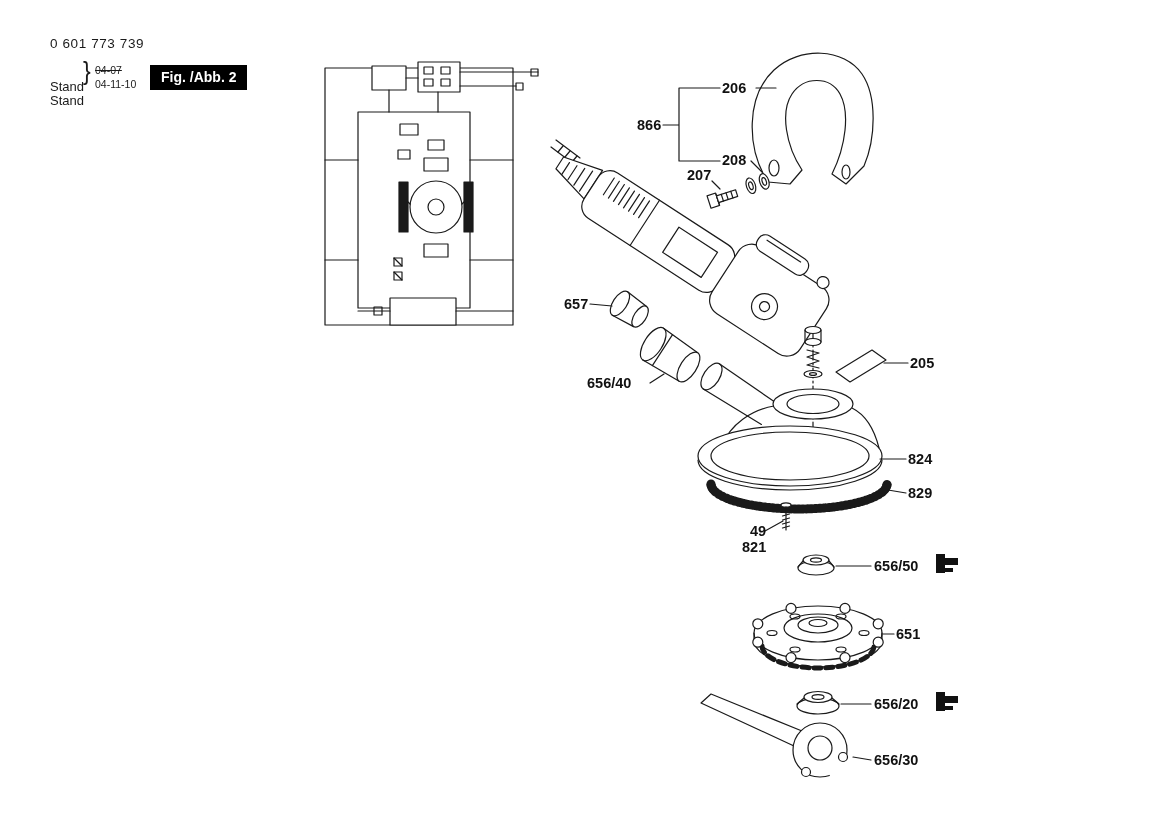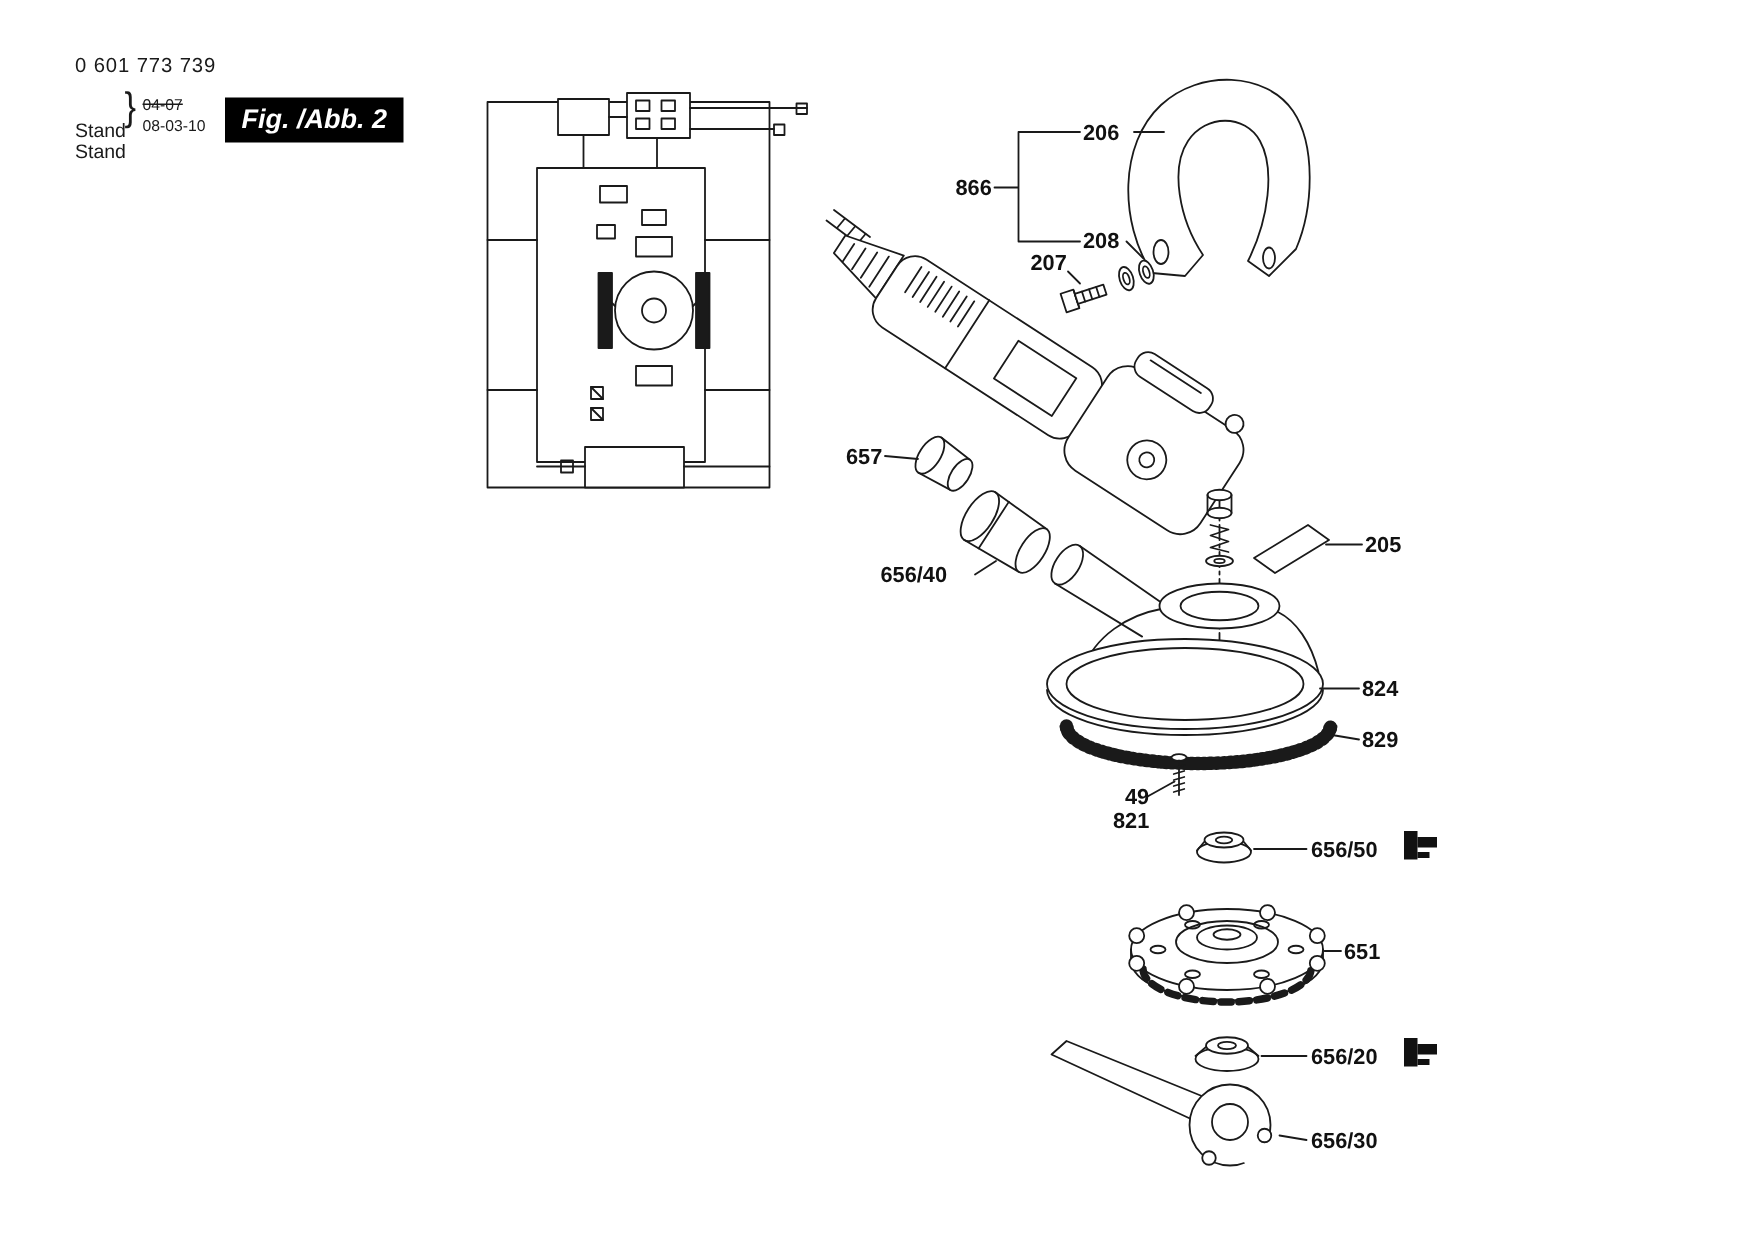--- a/index.html
+++ b/index.html
@@ -8,41 +8,41 @@
     position:relative; width:1169px; height:826px; background:#fff;
     font-family:"Liberation Sans", sans-serif; color:#1a1a1a; overflow:hidden;
   }
   .hdr-partnum { position:absolute; left:50px; top:36px; font-size:13.5px; letter-spacing:.6px; }
   .hdr-meta   { position:absolute; left:50px; top:80px; font-size:13px; line-height:14px; }
   .hdr-brace  { position:absolute; left:83px; top:58px; font-size:23px; transform:scaleY(1.15); }
   .hdr-dates  { position:absolute; left:95px; top:63px; font-size:10.5px; line-height:14px; }
   .strike { text-decoration:line-through; }
   .fig-box {
     position:absolute; left:150px; top:65px; background:#000; color:#fff;
-    font-size:18px; font-weight:bold; padding:4px 11px 5px 11px;font-style:italic;
+    font-size:14px; font-weight:bold; padding:4px 11px 5px 11px;
   }
   .footer { position:absolute; left:50px; top:723px; font-size:11px; line-height:13.5px; }
   svg.diagram { position:absolute; left:0; top:0; }
   text.callout { font-family:"Liberation Sans",sans-serif; font-size:14.5px; font-weight:bold; fill:#111; }
   .ink { stroke:#1a1a1a; fill:none; stroke-width:1.2; stroke-linecap:round; stroke-linejoin:round; }
 </style>
 </head>
 <body>
 
 <div class="page">
 
   <div class="hdr-partnum">0 601 773 739</div>
   <div class="hdr-meta">
     <div>Stand</div>
     <div>Stand</div>
   </div>
   <div class="hdr-brace">}</div>
   <div class="hdr-dates">
     <div class="strike">04-07</div>
-    <div>08-03-10</div>
+    <div>04-11-10</div>
   </div>
   <div class="fig-box">Fig. /Abb. 2</div>
 
   <svg class="diagram" width="1169" height="826" viewBox="0 0 1169 826">
 
     <g class="ink">
       <rect x="325" y="68" width="188" height="257"></rect>
       <rect x="372" y="66" width="34" height="24" fill="#fff"></rect>
       <rect x="418" y="62" width="42" height="30" fill="#fff"></rect>
       <rect x="424" y="67" width="9" height="7"></rect>

